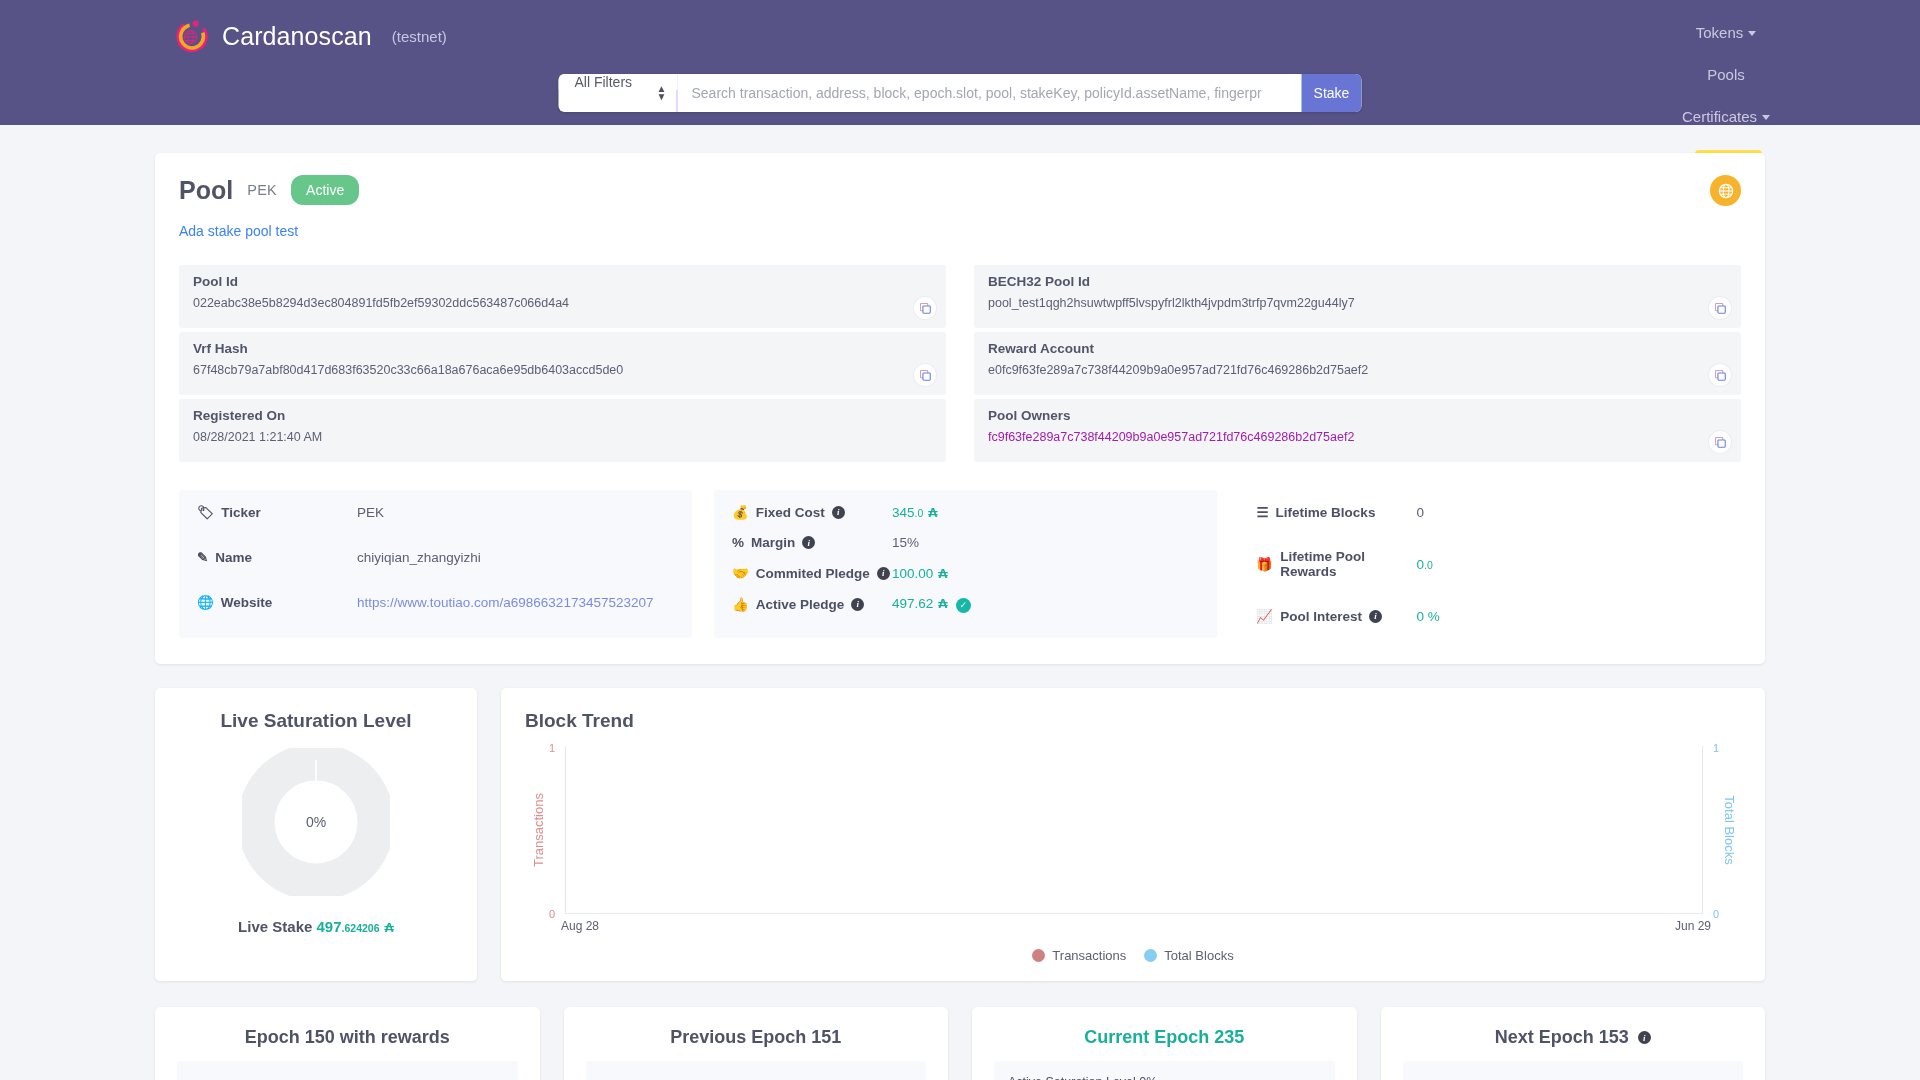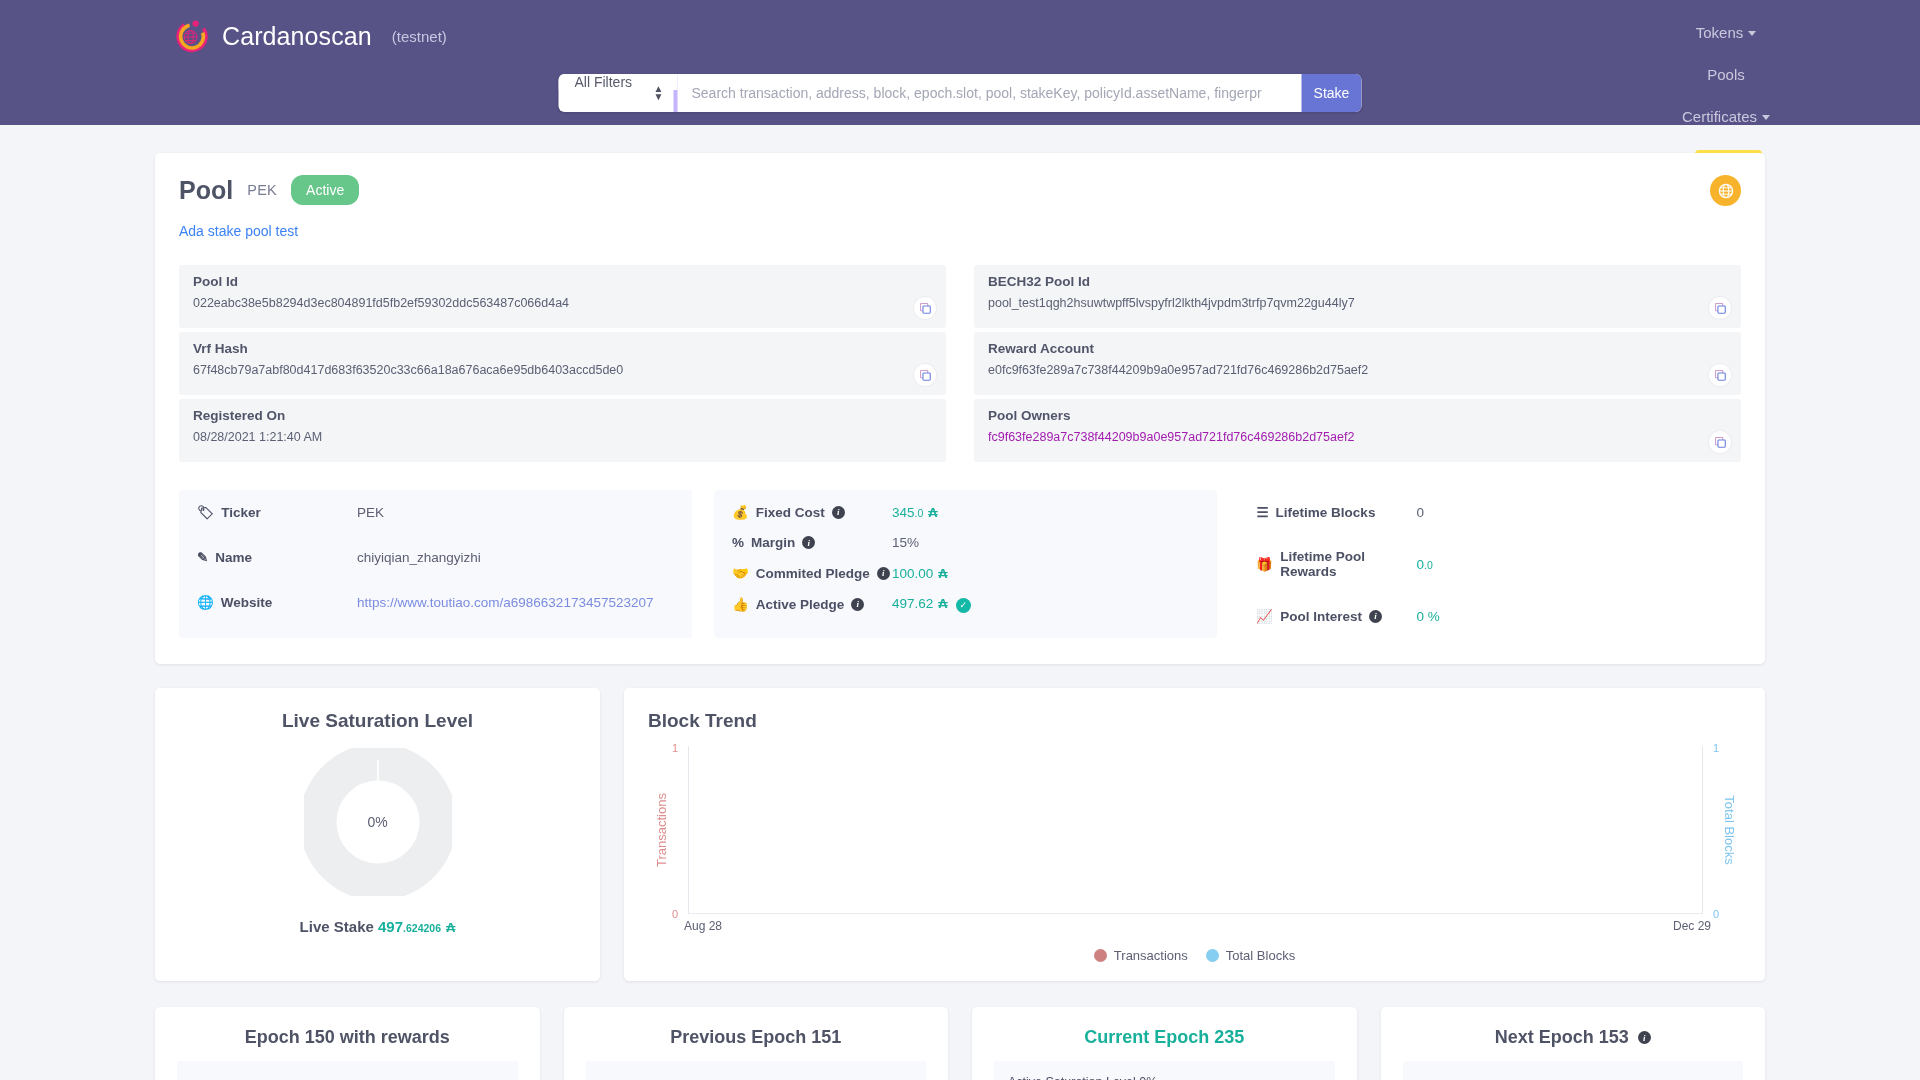--- a/index.html
+++ b/index.html
@@ -52,21 +52,21 @@
     background:#fff; border-radius:6px; overflow:hidden;
     box-shadow:0 1px 3px rgba(0,0,0,.15);
     height:38px;
   }
   .filter-select {
     width:119px; border:none; background:#fff; outline:none;
     font-size:14px; color:#57596b; padding-left:16px;
     font-family:"Liberation Sans", sans-serif;
     -webkit-appearance:none; appearance:none; cursor:pointer;
   }
-  .filter-box { position:relative; width:119px; border-right:4px solid #c4b5fd; }
+  .filter-box { position:relative; width:119px; border-right:1px solid #c4b5fd; }
   .sel-arrows {
     position:absolute; right:10px; top:50%; transform:translateY(-50%);
     font-size:10px; color:#4e5160; line-height:8px; pointer-events:none;
     display:flex; flex-direction:column;
   }
   .search-input {
     flex:1; border:none; outline:none; padding:0 14px; font-size:14px;
     color:#3c3f50; font-family:"Liberation Sans", sans-serif;
   }
   .search-input::placeholder { color:#a3a6b4; }
@@ -140,21 +140,21 @@
     display:inline-flex;align-items:center;justify-content:center;font-size:9px;
     margin-left:8px;
   }
   .gap-a .st-line { margin-bottom:29px; }
   .gap-a .st-line:last-child { margin-bottom:0; }
   .gap-b .st-line { margin-bottom:15px; }
   .gap-b .st-line:last-child { margin-bottom:0; }
 
   
   .chart-row { display:flex; gap:24px; margin-top:24px; }
-  .sat-card { width:445px; padding:22px 20px 26px 20px; text-align:center; }
+  .sat-card { width:322px; padding:22px 20px 26px 20px; text-align:center; }
   .chart-title { font-size:19px; font-weight:bold; color:#4f5366; }
   .donut-wrap { margin:16px auto 0; width:148px; height:148px; position:relative; }
   .donut-center {
     position:absolute; inset:0; display:flex; align-items:center; justify-content:center;
     font-size:14px; color:#5a5e72;
   }
   .live-stake { margin-top:22px; font-size:15px; font-weight:bold; color:#4f5366; }
   .live-stake .num { color:#18b09b; }
 
   .trend-card { flex:1; padding:22px 24px 18px 24px; }
@@ -459,21 +459,21 @@
         <div class="ytick yl" style="top:-4px">1</div>
         <div class="ytick yl" style="bottom:-6px">0</div>
         <div class="ytick yr" style="top:-4px">1</div>
         <div class="ytick yr" style="bottom:-6px">0</div>
 
         <div class="vaxis" style="left:40px"></div>
         <div class="vaxis" style="right:38px"></div>
         <div class="haxis"></div>
 
         <div class="xtick" style="left:36px">Aug 28</div>
-        <div class="xtick" style="right:30px">Dec 29</div>
+        <div class="xtick" style="right:30px">Jun 29</div>
       </div>
       <div class="legend">
         <span class="lg-item">
           <span class="dot" style="background:#cd8181"></span>
           <span>Transactions</span>
         </span>
         <span class="lg-item">
           <span class="dot" style="background:#86cdf2"></span>
           <span>Total Blocks</span>
         </span>

